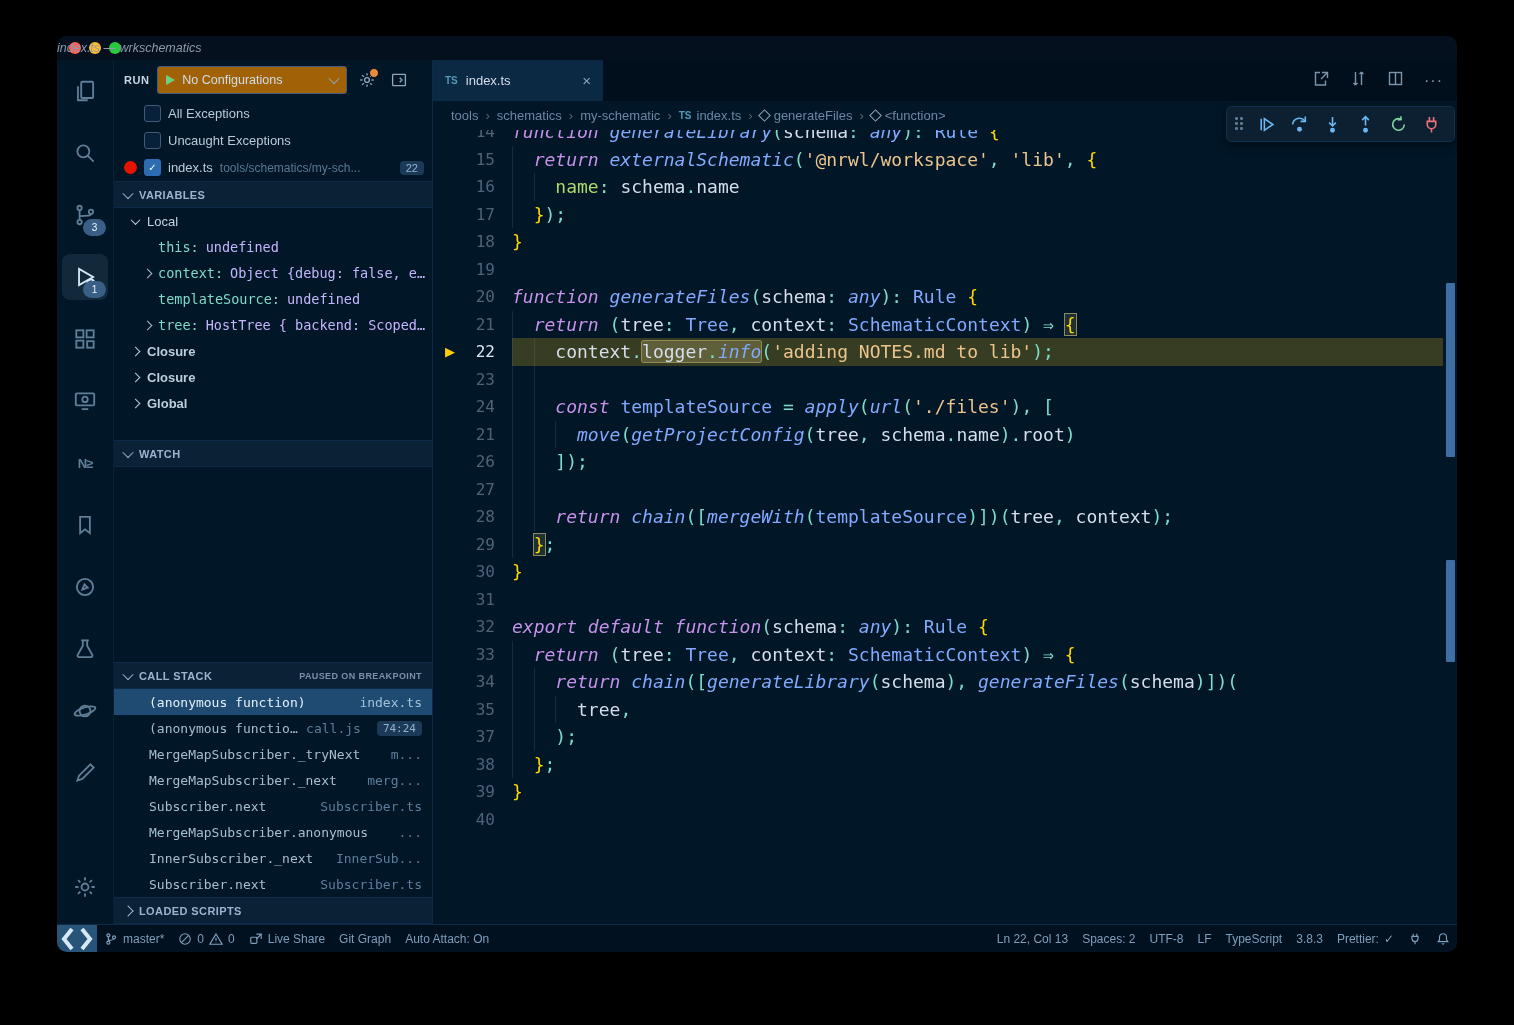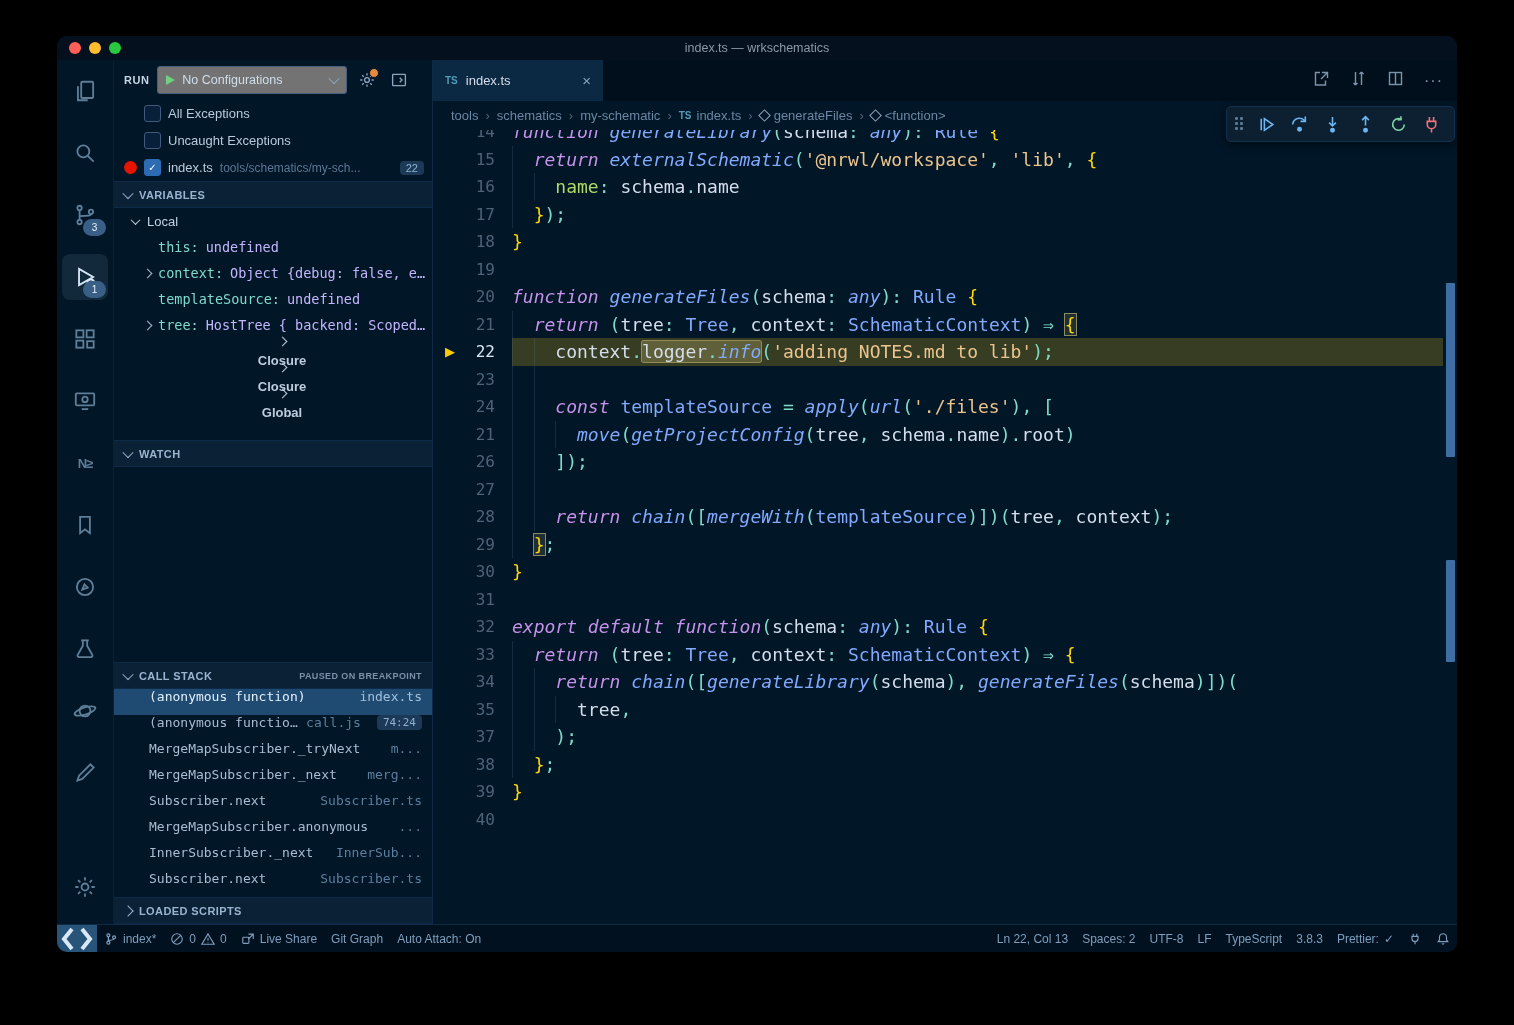--- a/index.html
+++ b/index.html
@@ -6,39 +6,39 @@
   .canvas{position:relative;width:1514px;height:1025px;background:#000;overflow:hidden;
           font-family:"Liberation Sans",sans-serif;-webkit-font-smoothing:antialiased;}
   .window{position:absolute;left:57px;top:36px;width:1400px;height:916px;background:#011627;
           border-radius:10px;overflow:hidden;display:flex;flex-direction:column;
           box-shadow:0 25px 70px rgba(0,0,0,.75);}
   
   .titlebar{height:24px;background:#04101d;position:relative;display:flex;align-items:center;flex:none;}
   .lights{display:flex;gap:8px;margin-left:12px;}
   .light{width:12px;height:12px;border-radius:50%;}
   .light.r{background:#ff5f57}.light.y{background:#febc2e}.light.g{background:#28c840}
-  .title-text{position:absolute;left:0;right:0;text-align:center;font-size:12.5px;color:#8b99a9;}
+  .title-text{position:absolute;left:0;right:0;text-align:left;font-size:12.5px;color:#8b99a9;font-style:italic;}
   
   .main{flex:1;display:flex;min-height:0;}
   
   .activitybar{width:56px;flex:none;background:#011627;border-right:1px solid #0a2036;
                display:flex;flex-direction:column;align-items:center;padding-top:8px;}
   .act{width:46px;height:46px;margin-bottom:16px;display:flex;align-items:center;justify-content:center;
        color:#5f7e97;position:relative;border-radius:8px;flex:none;}
   .act.active{color:#d6e7f5;background:rgba(128,160,194,.14);}
   .act svg{width:26px;height:26px;}
   .act .nx{font:700 13px "Liberation Sans",sans-serif;letter-spacing:-1px;}
   .abadge{position:absolute;right:2px;bottom:2px;min-width:17px;height:17px;border-radius:9px;
           background:#3a5f86;color:#eaf4fd;font-size:10px;display:flex;align-items:center;justify-content:center;padding:0 3px;}
   .act.gear{margin-top:auto;margin-bottom:14px;}
   
   .sidebar{width:318px;flex:none;background:#011627;border-right:1px solid #0d2b48;display:flex;flex-direction:column;min-height:0;font-size:13px;color:#a8bdd2;}
   .runbar{height:40px;flex:none;display:flex;align-items:center;padding:0 10px;gap:8px;}
   .run-label{font:700 11px "Liberation Sans",sans-serif;color:#c6d6e4;letter-spacing:.5px;}
-  .cfg{height:26px;flex:1;max-width:172px;border:1px solid #44607f;border-radius:3px;background:#737373;
+  .cfg{height:26px;flex:1;max-width:172px;border:1px solid #44607f;border-radius:3px;background:#a16207;
        display:flex;align-items:center;gap:7px;padding:0 8px;color:#cfdeec;font-size:12.5px;}
   .play{width:0;height:0;border-left:9px solid #6fd17f;border-top:5.5px solid transparent;border-bottom:5.5px solid transparent;flex:none;}
   .cfg .chev{margin-left:auto;color:#8aa6c0;}
   .iconbtn{position:relative;color:#8aa6c0;display:flex;align-items:center;justify-content:center;width:24px;height:24px;}
   .iconbtn svg{width:18px;height:18px;}
   .odot{position:absolute;top:0px;right:0px;width:8px;height:8px;border-radius:50%;background:#e8893c;border:1px solid #011627;}
   .chev{display:inline-block;width:7px;height:7px;border-right:1.5px solid currentColor;border-bottom:1.5px solid currentColor;flex:none;}
   .chev.down{transform:rotate(45deg) translate(-1px,-1px);}
   .chev.right{transform:rotate(-45deg);}
   .chev.small{width:6px;height:6px;}
@@ -56,24 +56,24 @@
   .cb.checked{background:#2d6bb2;border-color:#2d6bb2;}
   .bp-label{color:#b9cada;}
   .bp-path{color:#5a7893;font-size:12px;white-space:nowrap;overflow:hidden;text-overflow:ellipsis;flex:1;}
   .pill{margin-left:auto;background:#1c3a57;color:#8fb2d4;font-size:11px;border-radius:4px;padding:1px 6px;flex:none;}
   
   .scope-head{height:26px;display:flex;align-items:center;gap:8px;padding-left:18px;color:#c3d4e4;flex:none;}
   .var-row{height:26px;display:flex;align-items:center;gap:7px;padding-left:30px;
            font:13.5px "DejaVu Sans Mono",monospace;white-space:nowrap;overflow:hidden;}
   .var-name{color:#7fdbca;flex:none;}
   .var-val{color:#c4b5fd;overflow:hidden;text-overflow:ellipsis;}
-  .scope-row{height:26px;display:flex;align-items:center;gap:8px;padding-left:18px;color:#bccddd;font-weight:600;flex-direction:column;}
+  .scope-row{height:26px;display:flex;align-items:center;gap:8px;padding-left:18px;color:#bccddd;font-weight:600;}
   .watch-body{flex:1;min-height:30px;}
   
-  .cs-row{height:26px;display:flex;align-items:flex-start;gap:8px;padding:0 10px 0 35px;
+  .cs-row{height:26px;display:flex;align-items:center;gap:8px;padding:0 10px 0 35px;
           font:13px "DejaVu Sans Mono",monospace;white-space:nowrap;}
   .cs-row.sel{background:#1f4a71;}
   .cs-fn{color:#a7bdd1;overflow:hidden;text-overflow:ellipsis;}
   .cs-row.sel .cs-fn{color:#e2f0fc;}
   .cs-loc{margin-left:auto;color:#5d7e9c;flex:none;}
   .cs-row.sel .cs-loc{color:#a3c0da;}
   .cs-row .pill{margin-left:8px;}
   
   .editor{flex:1;min-width:0;display:flex;flex-direction:column;background:#011627;position:relative;}
   .tabbar{height:41px;flex:none;background:#010f1c;display:flex;position:relative;}
@@ -591,21 +591,21 @@
             <path d="M6 4L2.8 8 6 12M10 4l3.2 4L10 12"></path>
           </svg>
       </div>
       <div class="sb-item">
         <svg viewBox="0 0 16 16" fill="none" stroke="currentColor" stroke-width="1.4">
             <circle cx="5" cy="3.8" r="1.7"></circle>
             <circle cx="5" cy="12.2" r="1.7"></circle>
             <circle cx="11.5" cy="6" r="1.7"></circle>
             <path d="M5 5.5v5M5 9.5c4 0 6.5-1 6.5-1.8"></path>
           </svg>
-        <span>index*</span>
+        <span>master*</span>
       </div>
       <div class="sb-item">
         <svg viewBox="0 0 16 16" fill="none" stroke="currentColor" stroke-width="1.3">
             <circle cx="8" cy="8" r="6"></circle>
             <path d="M3.8 12.2L12.2 3.8"></path>
           </svg>
         <span>0</span>
         <svg viewBox="0 0 16 16" fill="none" stroke="currentColor" stroke-width="1.3">
             <path d="M8 2.2L15 14H1z"></path>
             <path d="M8 6.5v3.6M8 11.8v.6"></path>

